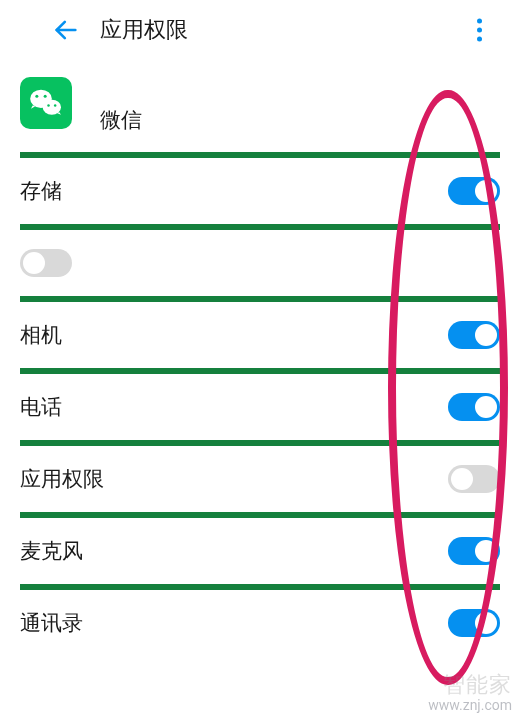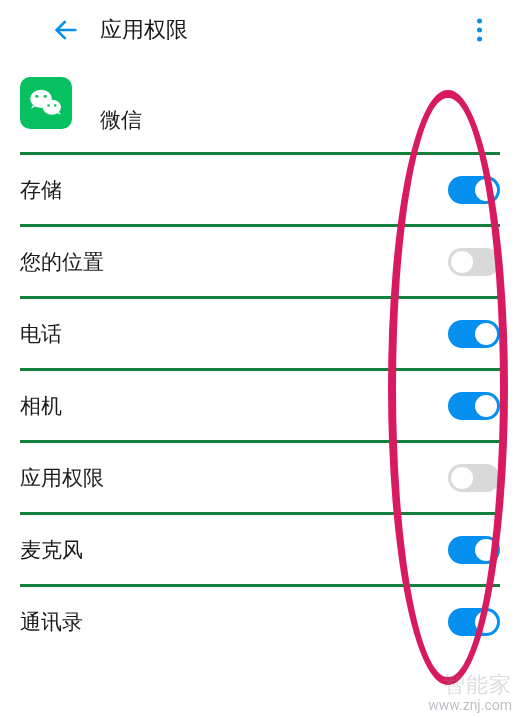--- a/index.html
+++ b/index.html
@@ -69,21 +69,21 @@
       margin-top: 34px;
     }
     .perm-list {
       padding: 0 20px;
     }
     .perm-item {
       display: flex;
       align-items: center;
       justify-content: space-between;
       height: 72px;
-      border-top: 3px solid #15803d;
+      border-top: 6px solid #15803d;
     }
     .perm-label {
       font-size: 21px;
       color: #1a1a1a;
     }
     .toggle {
       position: relative;
       width: 52px;
       height: 28px;
       border-radius: 14px;
@@ -175,29 +175,28 @@
   </div>
   <div class="app-name">微信</div>
 </div>
 
 <div class="perm-list">
   <div class="perm-item">
     <div class="perm-label">存储</div>
     <div class="toggle toggle-on"></div>
   </div>
   <div class="perm-item">
-    <div class="perm-label">您的位置</div>
     <div class="toggle toggle-off"></div>
   </div>
   <div class="perm-item">
+    <div class="perm-label">相机</div>
+    <div class="toggle toggle-on"></div>
+  </div>
+  <div class="perm-item">
     <div class="perm-label">电话</div>
-    <div class="toggle toggle-on"></div>
-  </div>
-  <div class="perm-item">
-    <div class="perm-label">相机</div>
     <div class="toggle toggle-on"></div>
   </div>
   <div class="perm-item">
     <div class="perm-label">应用权限</div>
     <div class="toggle toggle-off"></div>
   </div>
   <div class="perm-item">
     <div class="perm-label">麦克风</div>
     <div class="toggle toggle-on"></div>
   </div>

